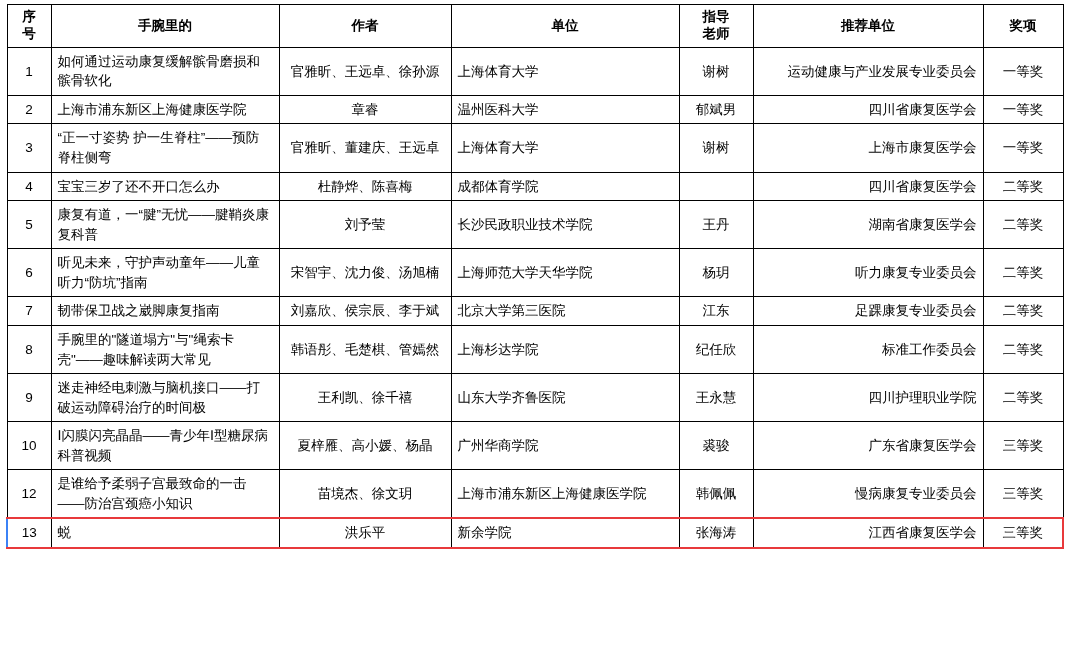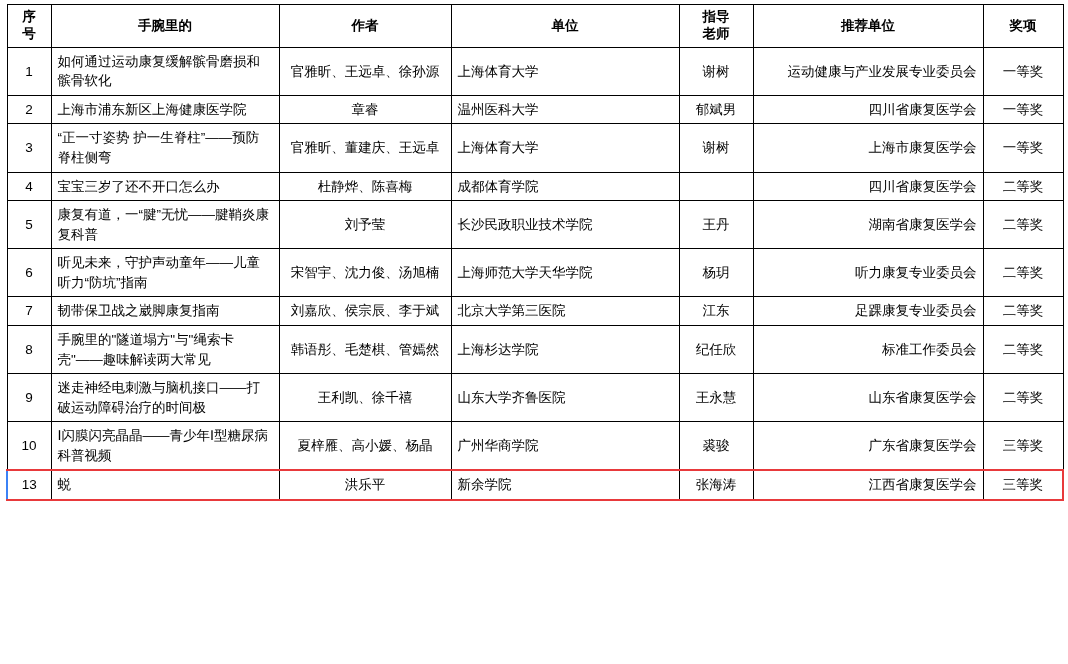--- a/index.html
+++ b/index.html
@@ -177,30 +177,39 @@
           <td class="c-teacher">纪任欣</td>
           <td class="c-recommend">标准工作委员会</td>
           <td class="c-prize">二等奖</td>
         </tr>
         <tr>
           <td class="c-idx">9</td>
           <td class="c-title">迷走神经电刺激与脑机接口——打破运动障碍治疗的时间极</td>
           <td class="c-author">王利凯、徐千禧</td>
           <td class="c-unit">山东大学齐鲁医院</td>
           <td class="c-teacher">王永慧</td>
-          <td class="c-recommend">山东省康复医学会</td>
+          <td class="c-recommend">四川护理职业学院</td>
           <td class="c-prize">二等奖</td>
         </tr>
         <tr>
           <td class="c-idx">10</td>
           <td class="c-title">Ⅰ闪膜闪亮晶晶——青少年Ⅰ型糖尿病科普视频</td>
           <td class="c-author">夏梓雁、高小媛、杨晶</td>
           <td class="c-unit">广州华商学院</td>
           <td class="c-teacher">裘骏</td>
           <td class="c-recommend">广东省康复医学会</td>
+          <td class="c-prize">三等奖</td>
+        </tr>
+        <tr>
+          <td class="c-idx">12</td>
+          <td class="c-title">是谁给予柔弱子宫最致命的一击——防治宫颈癌小知识</td>
+          <td class="c-author">苗境杰、徐文玥</td>
+          <td class="c-unit">上海市浦东新区上海健康医学院</td>
+          <td class="c-teacher">韩佩佩</td>
+          <td class="c-recommend">慢病康复专业委员会</td>
           <td class="c-prize">三等奖</td>
         </tr>
         <tr class="highlight-row">
           <td class="c-idx">13</td>
           <td class="c-title">蜕</td>
           <td class="c-author">洪乐平</td>
           <td class="c-unit">新余学院</td>
           <td class="c-teacher">张海涛</td>
           <td class="c-recommend">江西省康复医学会</td>
           <td class="c-prize">三等奖</td>

